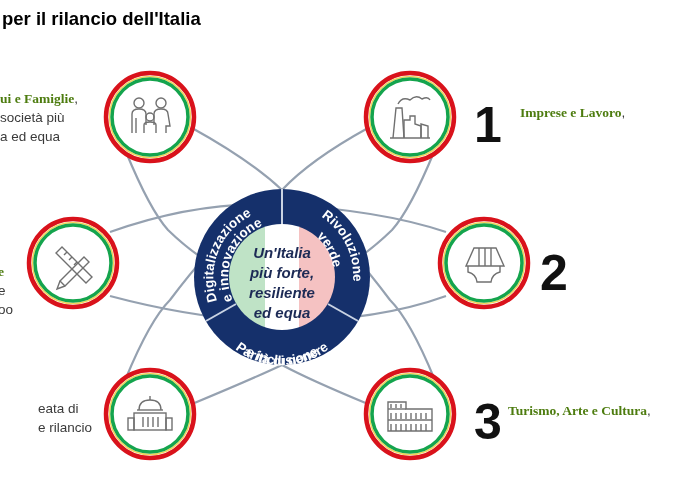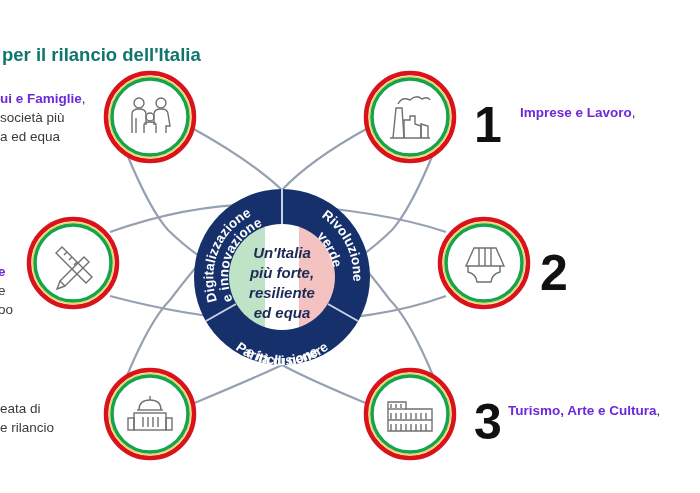--- a/index.html
+++ b/index.html
@@ -4,30 +4,29 @@
 <style>
   html, body { margin: 0; padding: 0; }
   body {
     width: 700px; height: 493px; overflow: hidden; background: #ffffff;
     position: relative;
     font-family: "Liberation Sans", sans-serif;
     color: #2e2e2e;
   }
   .title {
     position: absolute; left: 2px; top: 8px;
-    font-size: 18.5px; font-weight: bold; color: #0f766e;
+    font-size: 18.5px; font-weight: bold; color: #000000;
     white-space: nowrap;
-    margin-top: 36px;
   }
   svg.diagram { position: absolute; left: 0; top: 0; }
   .label {
     position: absolute; font-size: 13.5px; line-height: 19px; color: #3a3a3a;
     white-space: nowrap;
   }
-  .label b { color: #6d28d9; }
+  .label b { color: #4d7c0f; font-family: Liberation Serif, serif; }
   .num {
     position: absolute; font-size: 50px; font-weight: bold; color: #111;
     line-height: 50px;
   }
   .ring-text { font-family: "Liberation Sans", sans-serif; font-weight: bold; fill: #ffffff; font-size: 13.5px; }
   .core-text { font-family: "Liberation Sans", sans-serif; font-weight: bold; font-style: italic; fill: #1c2a55; font-size: 15px; }
 </style>
 </head>
 <body>
 
@@ -184,21 +183,21 @@
 <div class="label" style="left:-2px; top:262px;">
   <div><b>e</b></div>
   <div>e</div>
   <div>oo</div>
 </div>
 
 <div class="num" style="left:540px; top:248px;">2</div>
 <div class="label" style="left:577px; top:243px;">
 </div>
 
-<div class="label" style="left:0px; top:399px;">
+<div class="label" style="left:0px; top:399px;padding-left:38px;">
   <div>eata di</div>
   <div>e rilancio</div>
 </div>
 
 <div class="num" style="left:474px; top:397px;">3</div>
 <div class="label" style="left:508px; top:401px;">
   <div><b>Turismo, Arte e Cultura</b><span>,</span></div>
 </div>
 
 </body></html>

